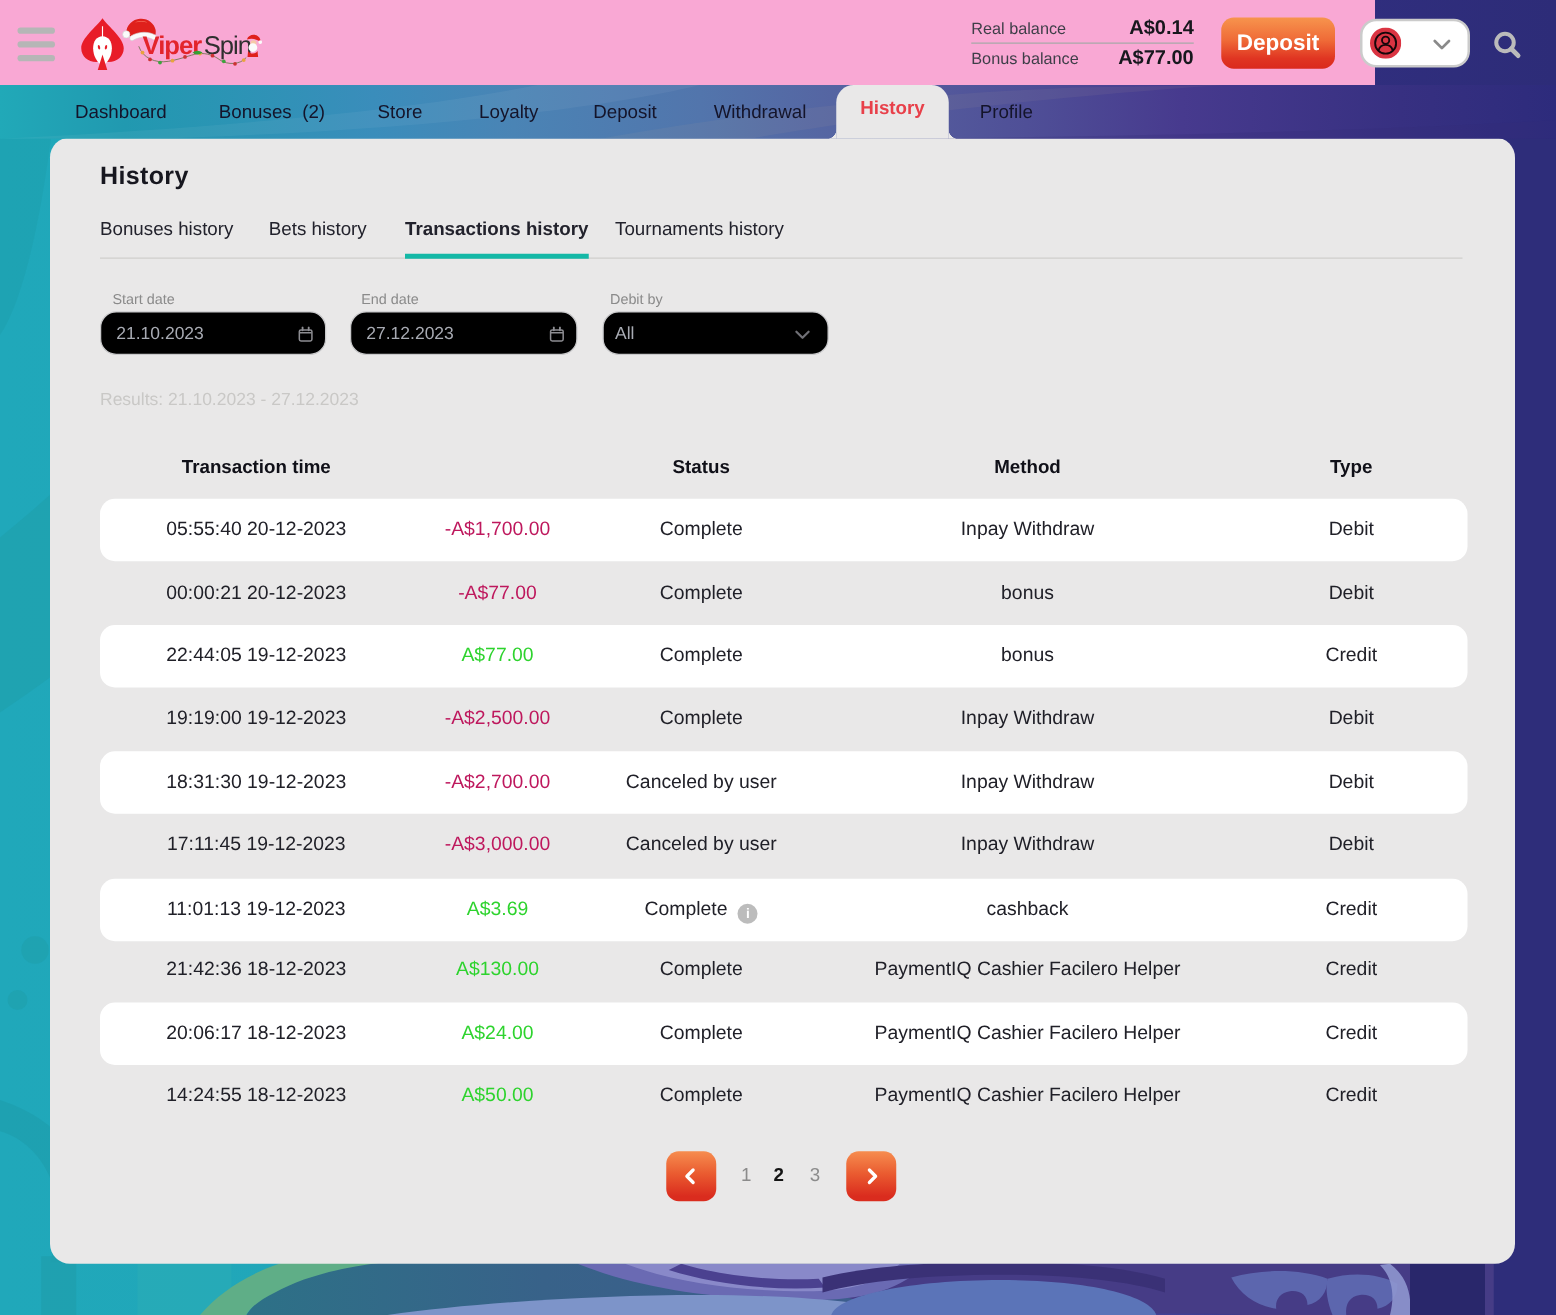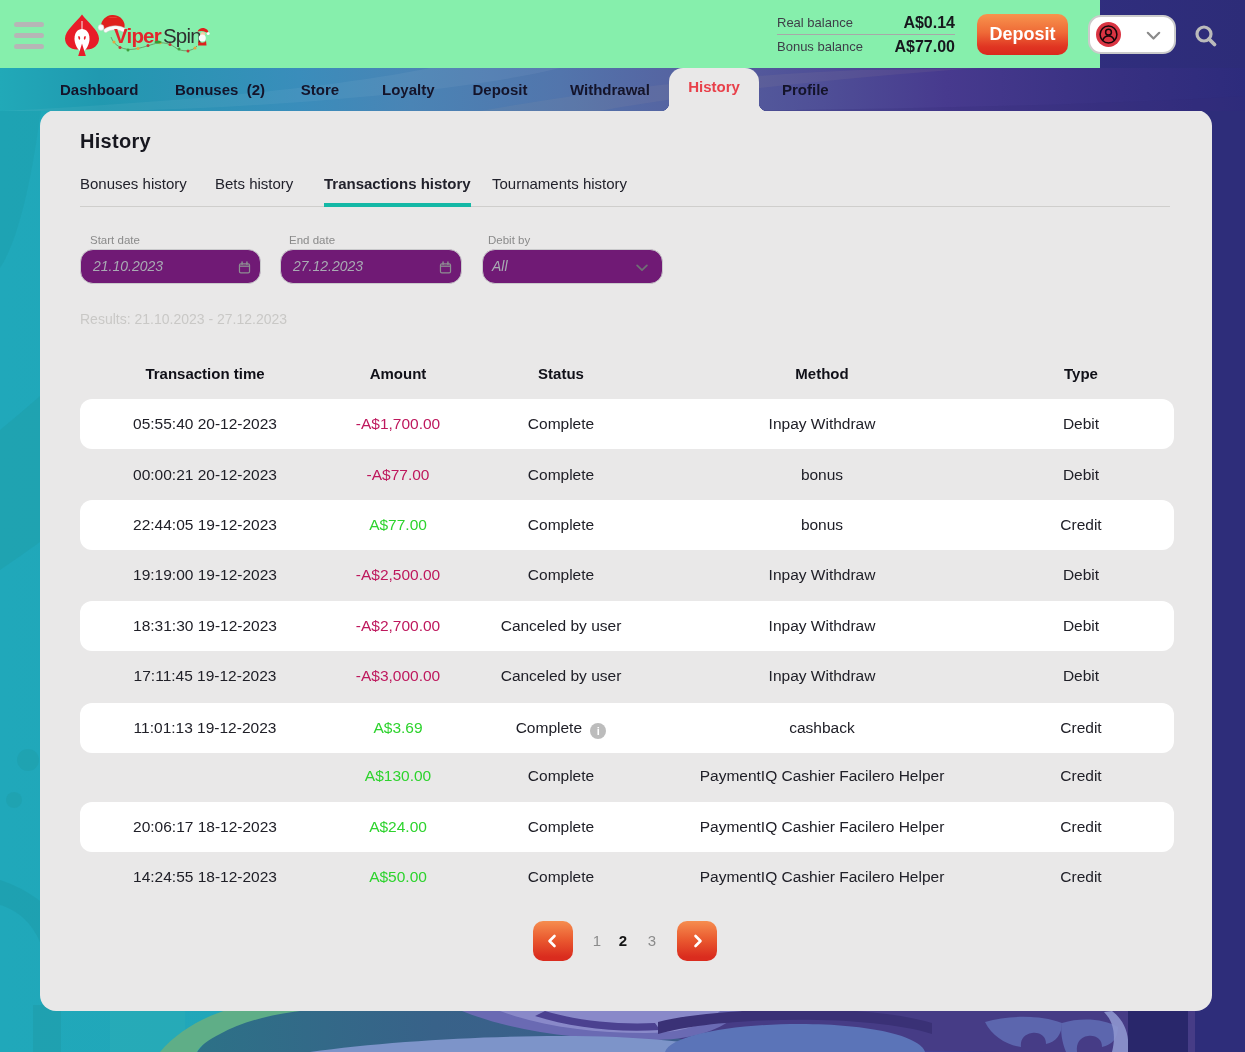--- a/index.html
+++ b/index.html
@@ -1,48 +1,48 @@
 <!DOCTYPE html>
 <html><head>
 <meta charset="utf-8">
 <style>
 * { margin:0; padding:0; box-sizing:border-box; }
 html,body { width:1245px; height:1052px; overflow:hidden; }
 body { font-family:"Liberation Sans", sans-serif; position:relative; background:#21a8b3; -webkit-font-smoothing:antialiased; }
 .bg { position:absolute; left:0; top:0; width:1245px; height:1052px; }
 
-header { position:absolute; left:0; top:0; width:1100px; height:68px; background:#86efac; z-index:5; }
+header { position:absolute; left:0; top:0; width:1100px; height:68px; background:#f9a8d4; z-index:5; }
 .burger { position:absolute; left:14px; top:22px; width:30px; height:27px; }
 .burger i { display:block; height:5px; background:#b6b6b6; border-radius:3px; margin-bottom:6px; }
 .logo { position:absolute; left:62px; top:8px; width:160px; height:56px; }
 .balances { position:absolute; left:777px; top:12px; width:178px; font-size:13px; color:#3e3e48; }
 .balances .row { display:flex; justify-content:space-between; align-items:center; height:21px; }
 .balances .row b { color:#17171d; font-size:16px; }
 .balances .sep { height:1px; background:#a8a8a8; margin:1px 0; }
 .depbtn { position:absolute; left:977px; top:14px; width:91px; height:41px; border-radius:10px;
   background:linear-gradient(180deg,#f7944d 0%, #ef6a37 45%, #e03522 80%, #da291d 100%);
   color:#fff; font-weight:bold; font-size:18px; text-align:center; line-height:41px; }
 .avatar { position:absolute; left:1088px; top:15px; width:88px; height:39px; border:2px solid #cbcbcb; border-radius:13px; background:#fff; }
 .searchico { position:absolute; left:1193px; top:23px; width:26px; height:26px; }
 
 nav { position:absolute; left:0; top:68px; width:1245px; height:43px;
   background:linear-gradient(90deg,#21a9b8 0%, #2199b0 8%, #3a8dbb 24%, #4a84b5 33%, #5275ac 45%, #56609f 56%, #4f4f97 66%, #473a8e 76%, #373081 90%, #2d2b7c 100%); z-index:4; }
 .navitems { position:absolute; top:0; left:0; height:43px; width:100%; }
-.navitems a { position:absolute; top:0; height:43px; line-height:43px; font-size:15px; color:#14142a; text-align:center;font-weight:bold; }
+.navitems a { position:absolute; top:0; height:43px; line-height:43px; font-size:15px; color:#14142a; text-align:center; }
 .tab-active { position:absolute; left:669px; top:5px; width:90px; height:38px; background:#e9e8e8; border-radius:14px 14px 0 0; color:#e8404a !important; font-weight:bold; line-height:38px !important; }
 .tab-active::before { content:""; position:absolute; left:-8px; bottom:0; width:8px; height:8px; background:radial-gradient(circle at 0 0, rgba(0,0,0,0) 8px, #e9e8e8 8.5px); }
 .tab-active::after { content:""; position:absolute; right:-8px; bottom:0; width:8px; height:8px; background:radial-gradient(circle at 100% 0, rgba(0,0,0,0) 8px, #e9e8e8 8.5px); }
 
 .card { position:absolute; left:40px; top:110px; width:1172px; height:901px; background:#e9e8e8; border-radius:16px; z-index:3; }
 .card h1 { position:absolute; left:40px; top:20px; font-size:20px; letter-spacing:0.3px; color:#17171f; }
 .tabs { position:absolute; left:40px; top:58px; width:1090px; height:39px; border-bottom:1px solid #cfcecc; }
 .tabs span { position:absolute; top:0; height:39px; line-height:32px; font-size:15px; color:#22222c; }
 .tabs .act { font-weight:bold; border-bottom:4px solid #14b8a6; }
 .flabel { position:absolute; font-size:11.5px; color:#8a8a8a; }
-.finput { position:absolute; height:35px; background:#701a75; border:1px solid #c9c9cb; border-radius:13px; font-size:14px; color:#a8abb3; line-height:33px; padding-left:12px;font-style:italic; }
+.finput { position:absolute; height:35px; background:#000000; border:1px solid #c9c9cb; border-radius:13px; font-size:14px; color:#a8abb3; line-height:33px; padding-left:12px; }
 .calico { position:absolute; right:9px; top:10.5px; width:13px; height:13px; }
 .selchev { position:absolute; right:13px; top:14px; width:14px; height:8px; }
 .results { position:absolute; left:40px; top:201px; font-size:14px; color:#c9c8c6; }
 .thead { position:absolute; left:40px; top:246px; width:1094px; height:36px; font-weight:bold; font-size:15px; color:#101018; }
 .thead .col { line-height:36px; }
 .col { position:absolute; top:0; text-align:center; }
 .c1 { left:0; width:250px; } .c2 { left:243px; width:150px; } .c3 { left:381px; width:200px; }
 .c4 { left:592px; width:300px; } .c5 { left:921px; width:160px; }
 .trow { position:absolute; left:40px; width:1094px; height:50px; font-size:15.5px; color:#202028; }
 .trow .col { line-height:50px; height:50px; }
@@ -141,21 +141,20 @@
   </div>
   <div class="finput" style="left:442px; top:139px; width:181px; padding-left:9px;">All
     <svg class="selchev" viewBox="0 0 14 9">
         <path d="M1.5,1.5 L7,7 L12.5,1.5" stroke="#6f6f75" stroke-width="2" fill="none" stroke-linecap="round" stroke-linejoin="round"></path>
       </svg>
   </div>
   <div class="results">Results: 21.10.2023 - 27.12.2023</div>
 
   <div class="thead">
     <div class="col c1">Transaction time</div>
-    <div class="col c2">Amount</div>
     <div class="col c3">Status</div>
     <div class="col c5">Type</div>
     <div class="col c4">Method</div>
   </div>
 
   <div class="trow white" style="top:289px;">
     <div class="col c1">05:55:40 20-12-2023</div>
       <div class="col c2 neg">-A$1,700.00</div>
     <div class="col c3">Complete</div>
       <div class="col c4">Inpay Withdraw</div>
@@ -197,20 +196,21 @@
       <div class="col c5">Debit</div>
   </div>
   <div class="trow white" style="top:593px;">
     <div class="col c1">11:01:13 19-12-2023</div>
       <div class="col c2 pos">A$3.69</div>
     <div class="col c3">Complete <span class="info">i</span></div>
       <div class="col c4">cashback</div>
       <div class="col c5">Credit</div>
   </div>
   <div class="trow" style="top:641px;">
+    <div class="col c1">21:42:36 18-12-2023</div>
       <div class="col c2 pos">A$130.00</div>
     <div class="col c3">Complete</div>
       <div class="col c4">PaymentIQ Cashier Facilero Helper</div>
       <div class="col c5">Credit</div>
   </div>
   <div class="trow white" style="top:692px;">
     <div class="col c1">20:06:17 18-12-2023</div>
       <div class="col c2 pos">A$24.00</div>
     <div class="col c3">Complete</div>
       <div class="col c4">PaymentIQ Cashier Facilero Helper</div>

